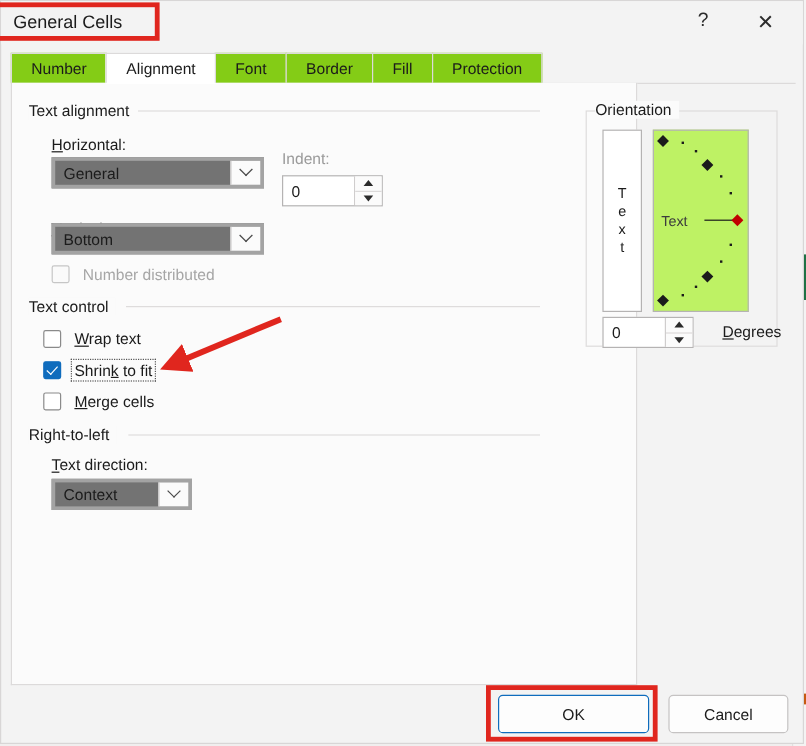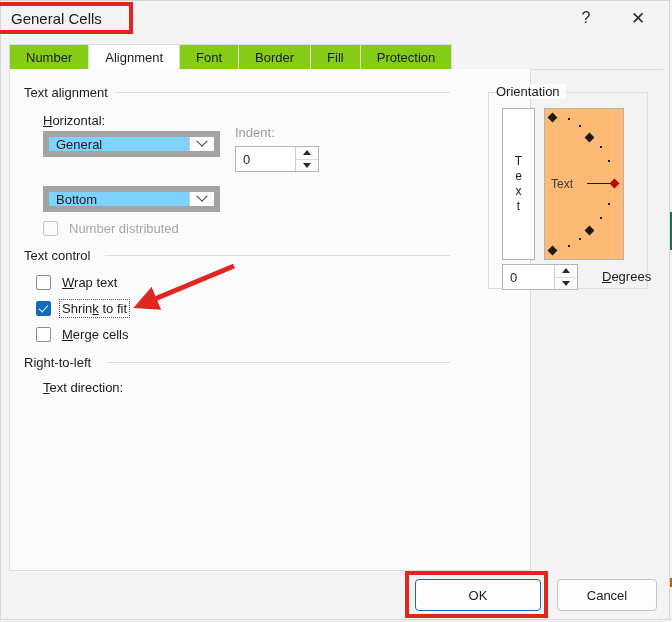--- a/index.html
+++ b/index.html
@@ -145,22 +145,22 @@
     color: #1b1b1b;
     white-space: nowrap;
   }
   .field-label.disabled { color: #9a9a9a; }
   .acc u { text-decoration: underline; }
 
   
   .combo {
     position: absolute;
     height: 26px;
-    background: #7dd3fc;
-    border: 6px solid #a3a3a3;
+    background: #737373;
+    border: 3px solid #a3a3a3;
     box-sizing: border-box;
     display: flex;
     align-items: stretch;
     cursor: default;
   }
   .combo .combo-value {
     flex: 1;
     display: flex;
     align-items: center;
     padding-left: 7px;
@@ -302,21 +302,21 @@
   #orientation-vertical-text span {
     font-size: 12px;
     line-height: 15px;
     color: #1b1b1b;
   }
   #orientation-dial {
     position: absolute;
     left: 56px; top: 24px;
     width: 80px; height: 152px;
     border: 1px solid #b5b3b3;
-    background: #fdba74;
+    background: #bef264;
     box-sizing: border-box;
     overflow: hidden;
     cursor: default;
   }
   #dial-text {
     position: absolute;
     left: 6px; top: 68px;
     font-size: 12px;
     color: #3d3d3d;
   }
@@ -461,20 +461,26 @@
 
     <div class="cb-row" style="left:26px; top:257px;">
       <div class="cb-box"></div>
       <div class="cb-label acc"><u>M</u>erge cells</div>
     </div>
 
     <div class="group-label" style="left:14px; top:286px;">Right-to-left</div>
     <div class="group-rule" style="left:97px; top:293px; width:343px;"></div>
 
     <div class="field-label acc" style="left:33px; top:311px;"><u>T</u>ext direction:</div>
+    <div class="combo" style="left:33px; top:330px; width:117px;">
+      <div class="combo-value">Context</div>
+      <div class="combo-arrow">
+          <div class="chev"></div>
+        </div>
+    </div>
 
     <div id="orientation-group">
       <div class="group-label" style="left:8px; top:0px;">Orientation</div>
       <div id="orientation-frame"></div>
 
       <div id="orientation-vertical-text">
         <span>T</span>
         <span>e</span>
         <span>x</span>
         <span>t</span>

